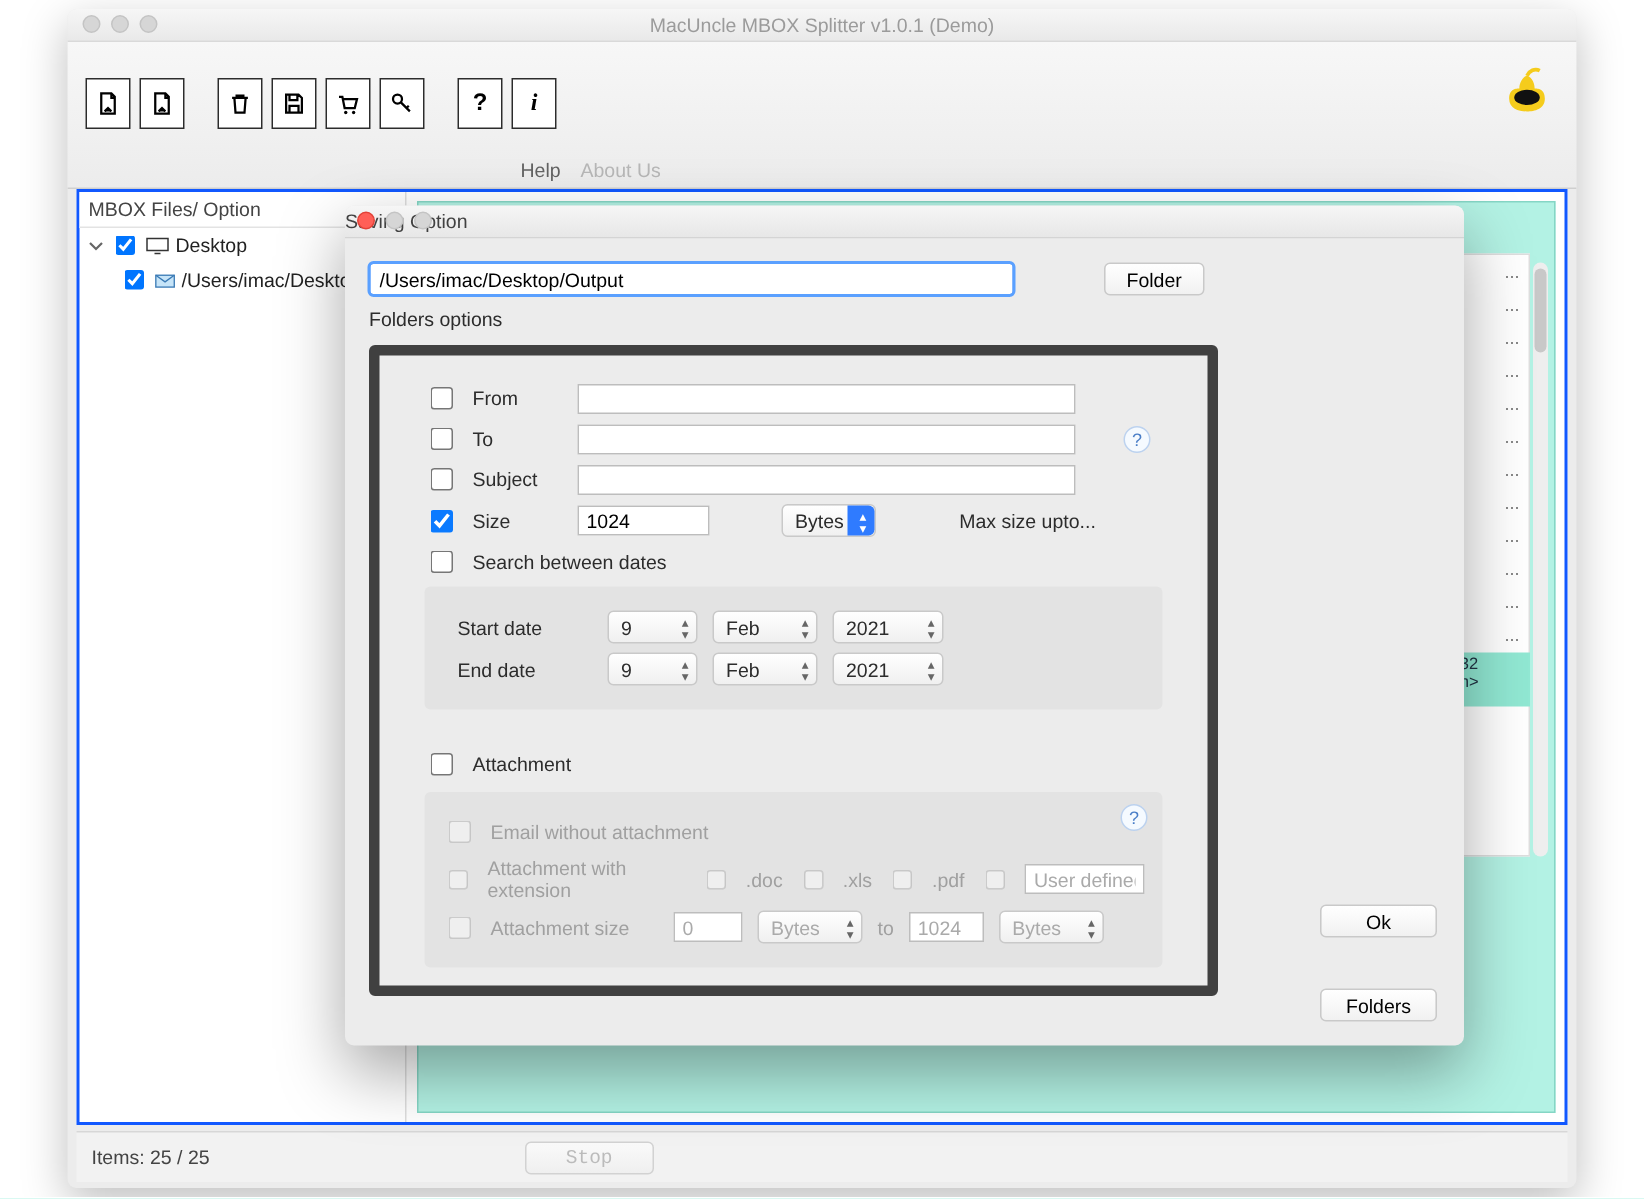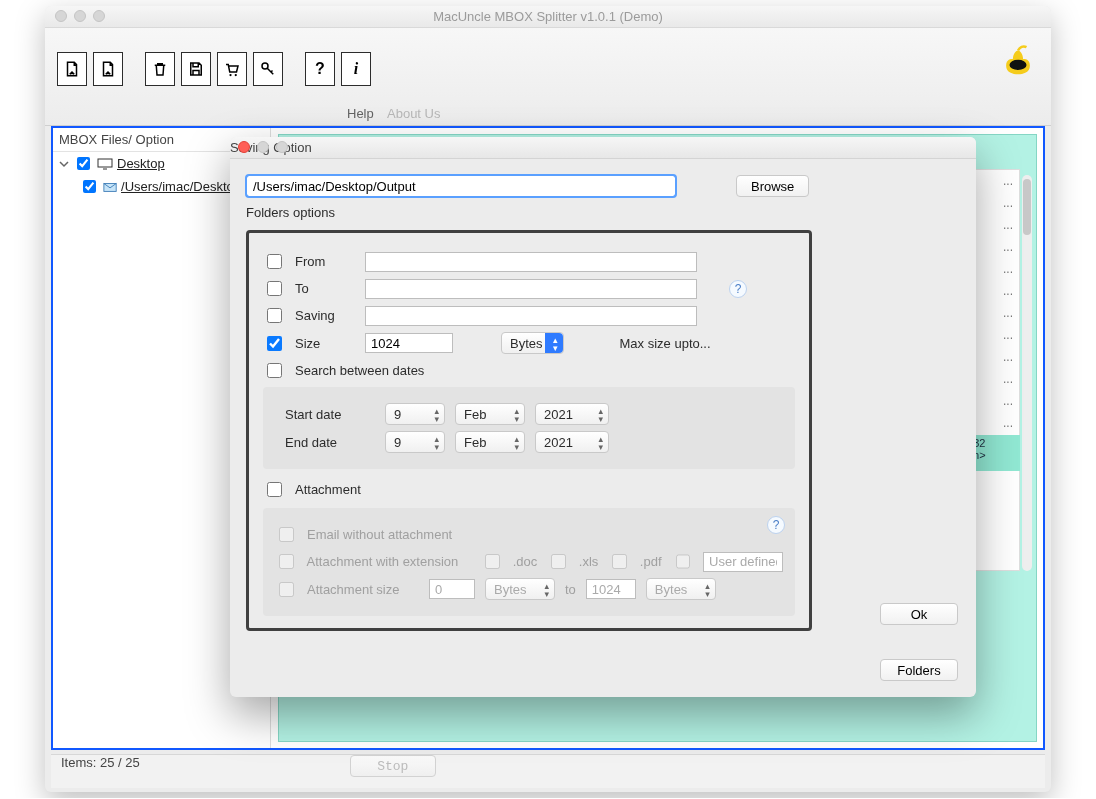--- a/index.html
+++ b/index.html
@@ -28,39 +28,39 @@
   .tb-btn svg { width:18px; height:18px; }
   .logo { position:absolute; right:16px; top:36px; width:34px; height:34px; }
   .brand { position:absolute; right:16px; bottom:2px; font-size:13px; color:#636363; }
   .labels { position:absolute; left:12px; top:100px; font-size:13px; color:#636363; display:flex; gap:8px; }
   .labels2 { position:absolute; left:302px; top:100px; font-size:13px; color:#636363; display:flex; gap:8px; }
   .labels3 { position:absolute; left:342px; top:100px; font-size:13px; color:#b7b7b7; }
   .body { position:absolute; top:120px; left:6px; right:6px; bottom:42px;
           border:2px solid #1158ff; background:#fff; }
   .tree { position:absolute; left:0; top:0; width:218px; bottom:0; border-right:1px solid #ddd; font-size:13px; }
   .tree-header { background:#fff; padding:4px 6px; border-bottom:1px solid #e3e3e3; color:#444; }
-  .tree-row { display:flex; align-items:center; gap:4px; padding:2px 6px; color:#222;text-decoration:underline; }
+  .tree-row { display:flex; align-items:center; gap:4px; padding:2px 6px; color:#222; }
   .tree-row.indent { padding-left:26px; }
   .disclosure { width:10px; height:10px; }
   .cb { width:13px; height:13px; }
   .rightbg {
     position:absolute; left:225px; right:6px; top:6px; bottom:6px;
     background:#b3f2e4; border:1px solid #85d6c5;
   }
   .rightstrip {
     position:absolute; right:16px; top:34px; width:60px; bottom:170px;
     background:#fff; border:1px solid #dedede;
   }
   .rightstrip .dots { color:#777; font-size:12px; padding:4px 6px; text-align:right; }
   .sel { position:absolute; right:16px; top:300px; width:60px; height:36px; background:#91e8d3; color:#234; font-size:11px; padding:2px 4px; overflow:hidden; }
   .scbar { position:absolute; right:4px; top:40px; bottom:170px; width:10px; background:#eee; border-radius:5px; }
   .scthumb { position:absolute; top:4px; left:1px; width:8px; height:56px; background:#c8c8c8; border-radius:4px; }
   .footer {
     position:absolute; left:6px; right:6px; bottom:4px; height:34px;
-    background:#f2f2f2; border-top:1px solid #d7d7d7; display:flex; 
+    background:#f2f2f2; border-top:1px solid #d7d7d7; display:flex; align-items:center;
     padding:0 10px; font-size:13px; color:#444;
   }
   .stopbtn {
     margin-left:210px; width:86px; height:22px; border:1px solid #d2d2d2; border-radius:4px;
     background:linear-gradient(#fafafa,#efefef); color:#bbb; font-size:13px;font-family:Liberation Mono, monospace;
   }
 
   
   .modal {
     position:absolute; left:230px; top:137px; width:746px; height:560px;
@@ -81,21 +81,21 @@
   .input {
     width:430px; height:22px; border:1px solid #bdbdbd; border-radius:3px;
     background:#fff; padding:2px 6px; font-size:13px;
   }
   .input.focus { outline:2px solid #5aa0ff; outline-offset:-1px; border-color:#5aa0ff; }
   .btn {
     height:22px; padding:0 14px; border:1px solid #c9c9c9; border-radius:4px;
     background:linear-gradient(#ffffff,#f1f1f1); font-size:13px;
   }
   .groupbox {
-    border:3px solid #404040; border-radius:4px; padding:12px 14px; margin-top:10px;
+    border:7px solid #404040; border-radius:4px; padding:12px 30px; margin-top:10px;
     background:#ececec; position:relative;
   }
   .row { display:flex; align-items:center; gap:10px; margin:6px 0; }
   .cb2 { width:15px; height:15px; }
   .cb2.checked { accent-color:#0a7aff; }
   .txt { width:332px; height:20px; border:1px solid #bdbdbd; background:#fff; }
   .small { width:88px; height:20px; border:1px solid #bdbdbd; background:#fff; padding:1px 5px; font-size:13px; }
   .select {
     height:22px; border:1px solid #c9c9c9; border-radius:4px;
     background:linear-gradient(#ffffff,#f0f0f0); font-size:13px; padding:1px 20px 1px 8px;
@@ -261,42 +261,42 @@
       <div class="m-dot gray"></div>
       <div class="m-dot gray"></div>
     </div>
     <div class="m-title">Saving Option</div>
   </div>
 
   <div class="m-body">
     <div class="row">
       <input class="input focus" value="/Users/imac/Desktop/Output" style="">
       <div style="width:40px"></div>
-      <button class="btn">Browse</button>
+      <button class="btn">Folder</button>
     </div>
 
     <span class="label" style="margin-top:8px">Folders options</span>
 
     <div class="groupbox" style="width:566px">
 
       <div class="row">
         <input type="checkbox" class="cb2" style="">
         <span style="width:60px">From</span>
         <input class="txt" style="">
       </div>
       <div class="row">
         <input type="checkbox" class="cb2" style="">
         <span style="width:60px">To</span>
         <input class="txt" style="">
         <span style="width:12px"></span>
         <span class="help">?</span>
       </div>
       <div class="row">
         <input type="checkbox" class="cb2" style="">
-        <span style="width:60px">Saving</span>
+        <span style="width:60px">Subject</span>
         <input class="txt" style="">
       </div>
       <div class="row">
         <input type="checkbox" class="cb2 checked" checked="" style="">
         <span style="width:60px">Size</span>
         <input class="small" value="1024" style="">
         <span style="width:28px"></span>
         <span class="select blue-cap">
           <span>Bytes</span>
           <span class="arr">▴<br>▾</span>
@@ -335,21 +335,21 @@
               <span>Feb</span>
               <span class="arr2">▴<br>▾</span>
             </span>
           <span class="select" style="width:74px">
               <span>2021</span>
               <span class="arr2">▴<br>▾</span>
             </span>
         </div>
       </div>
 
-      <div class="row" style="margin-top:10px">
+      <div class="row" style="margin-top:26px">
         <input type="checkbox" class="cb2" style="">
         <span>Attachment</span>
       </div>
       <div class="attbox disabled">
         <span class="help" style="position:absolute;right:10px;top:8px">?</span>
         <div class="row">
           <input type="checkbox" class="cb2" disabled="" style="">
           <span>Email without attachment</span>
         </div>
         <div class="row">

